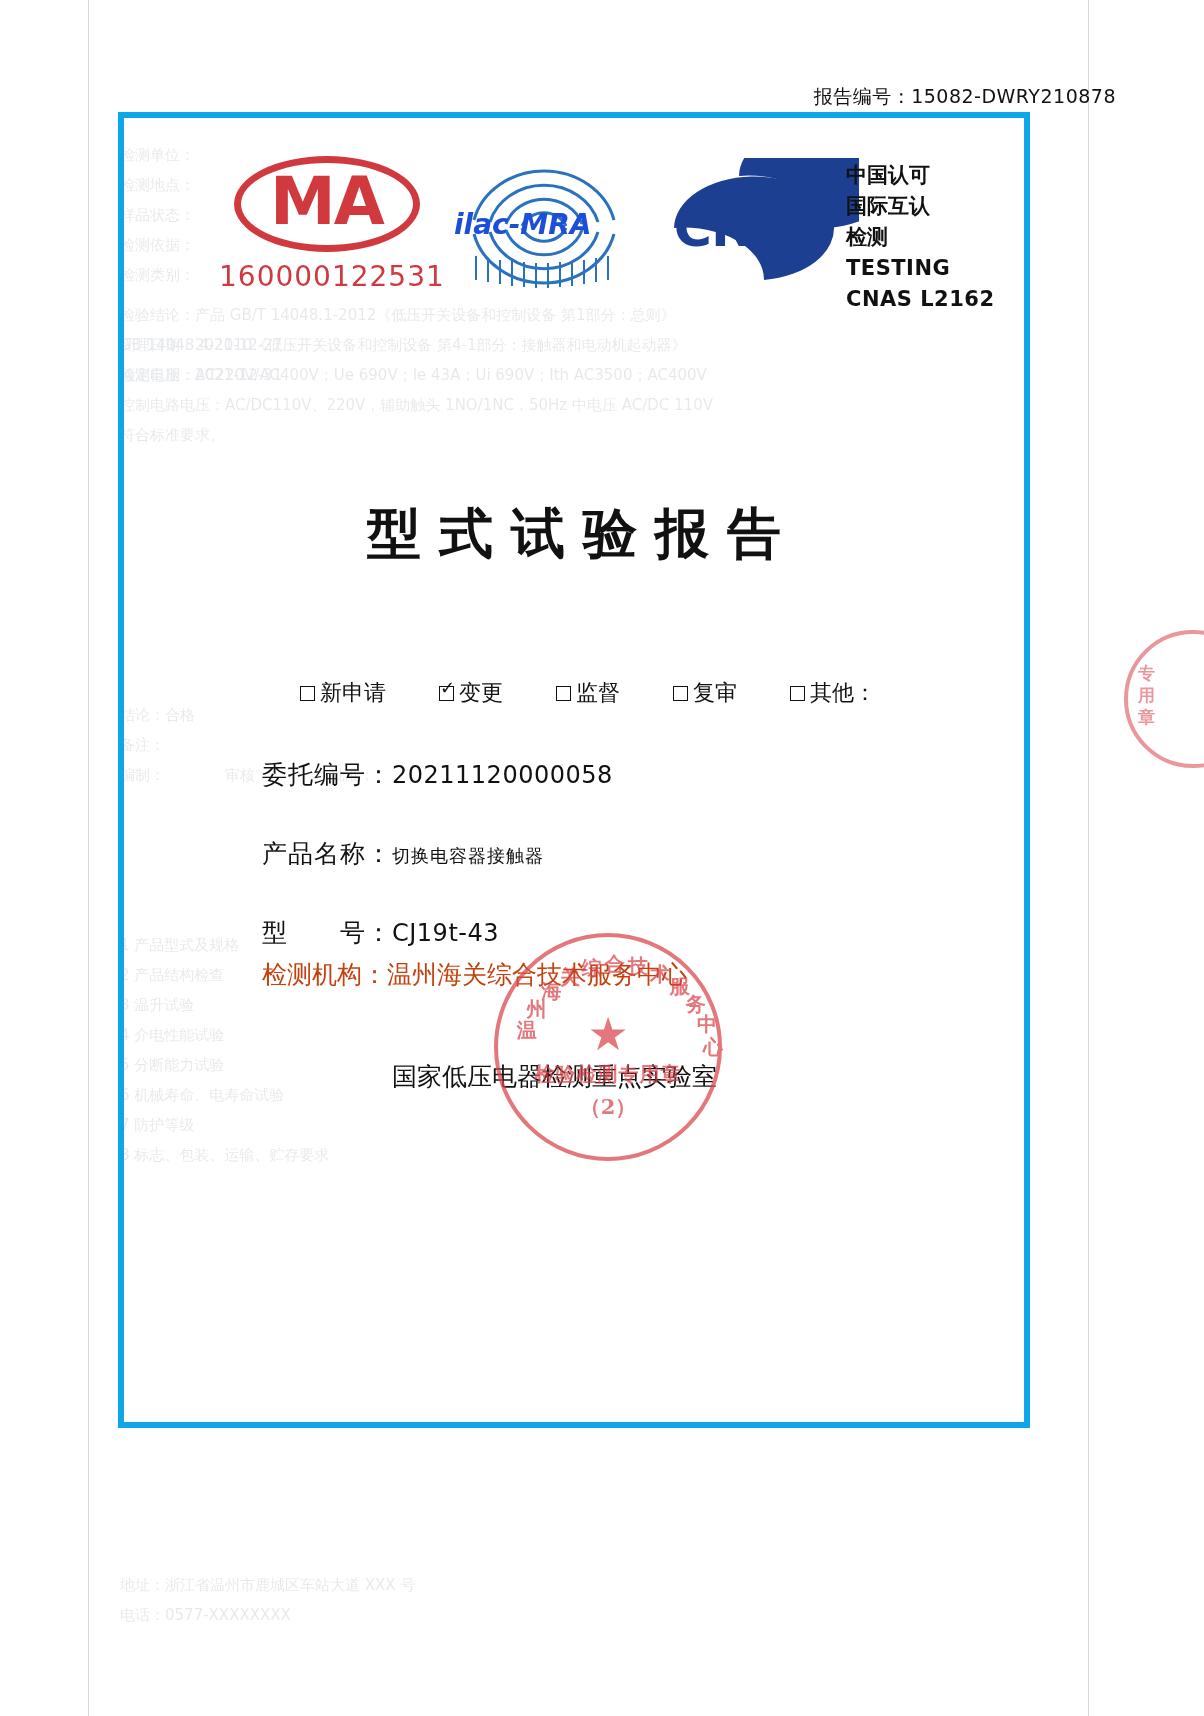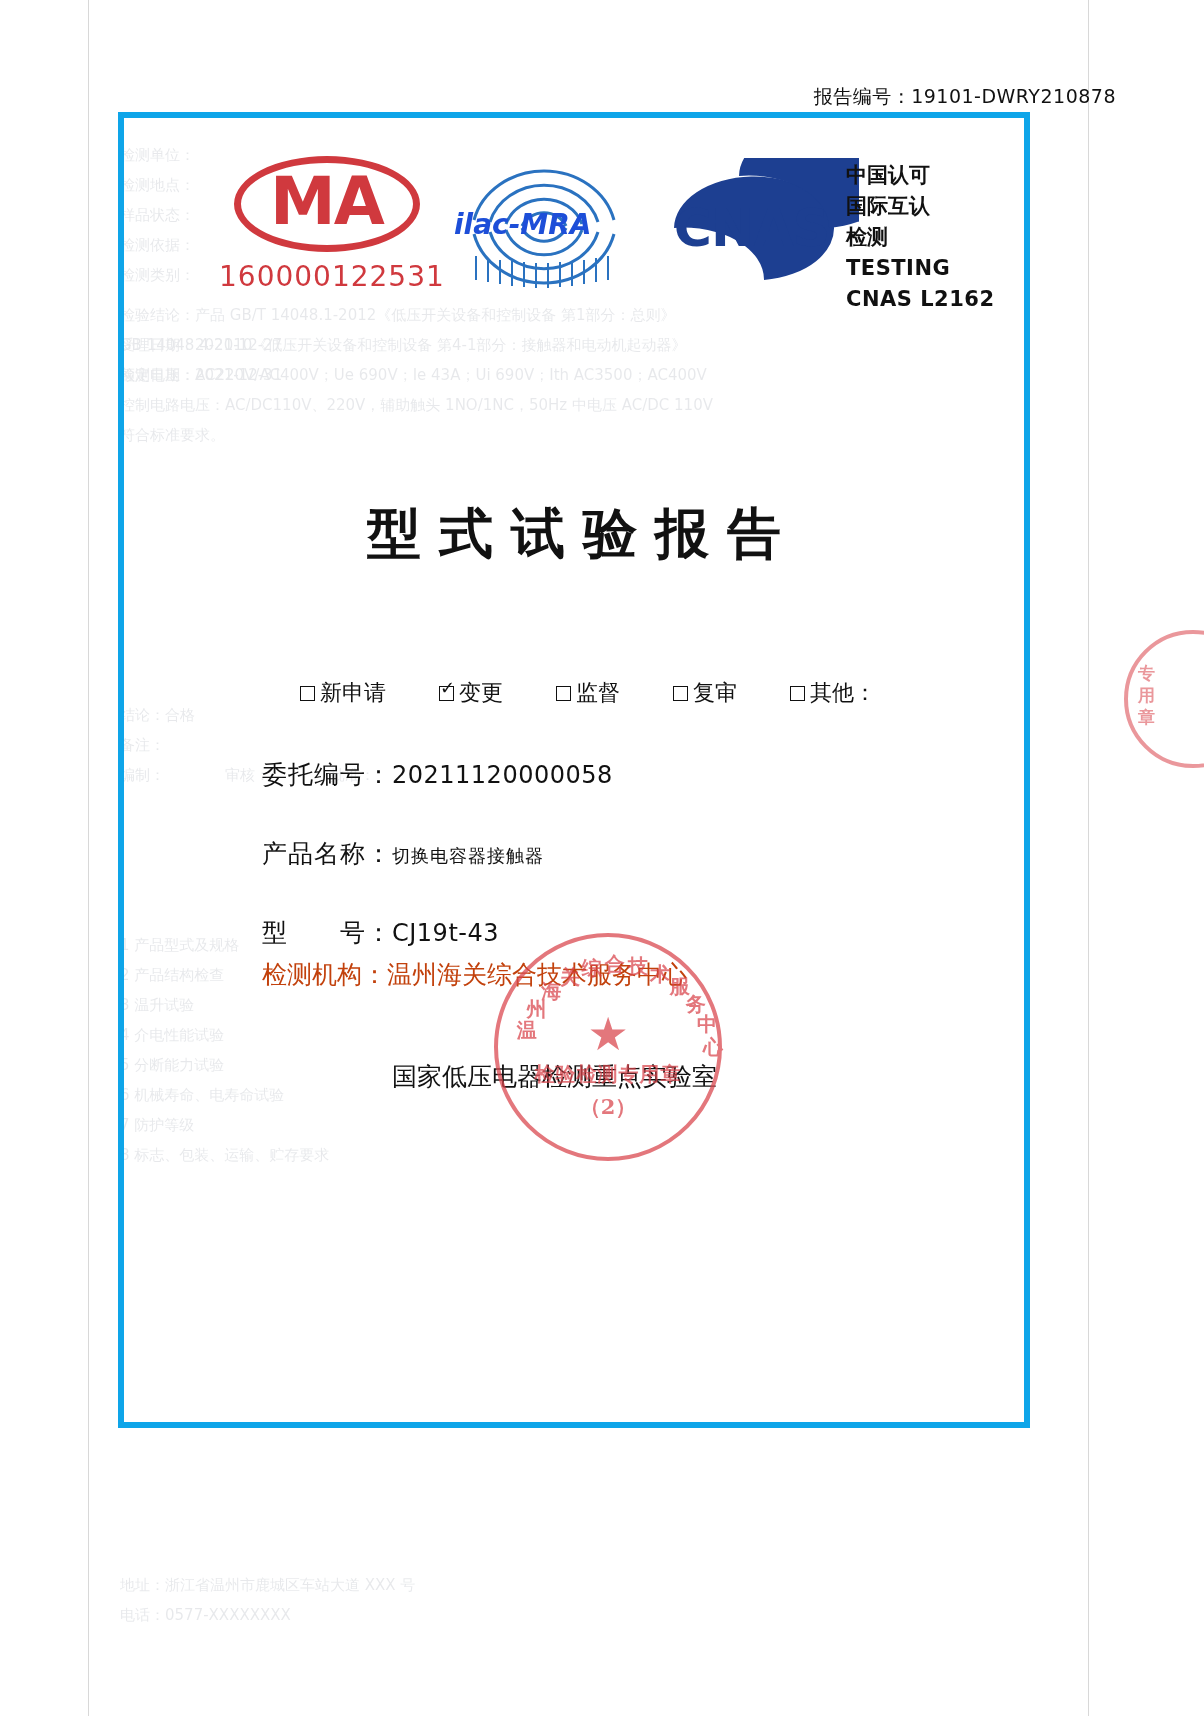--- a/index.html
+++ b/index.html
@@ -379,21 +379,21 @@
 4 介电性能试验
 5 分断能力试验
 6 机械寿命、电寿命试验
 7 防护等级
 8 标志、包装、运输、贮存要求</div>
     <div class="bl" style="left:120px; top:1570px; width:860px;">地址：浙江省温州市鹿城区车站大道 XXX 号
 电话：0577-XXXXXXXX</div>
   </div>
 
   <div class="report-no">
-    <span>报告编号：</span><span>19101-DWRY210878</span>
+    <span>报告编号：</span><span>15082-DWRY210878</span>
   </div>
 
   <div class="frame">
 
     <div class="logos">
 
       <div class="cma-wrap">
         <div class="cma-badge">
           <div class="oval"></div>
           <div class="letters">MA</div>

